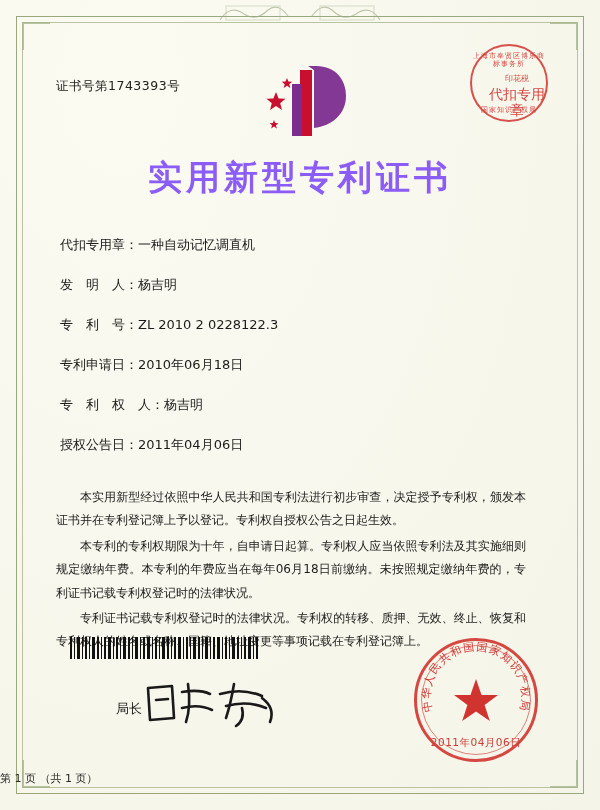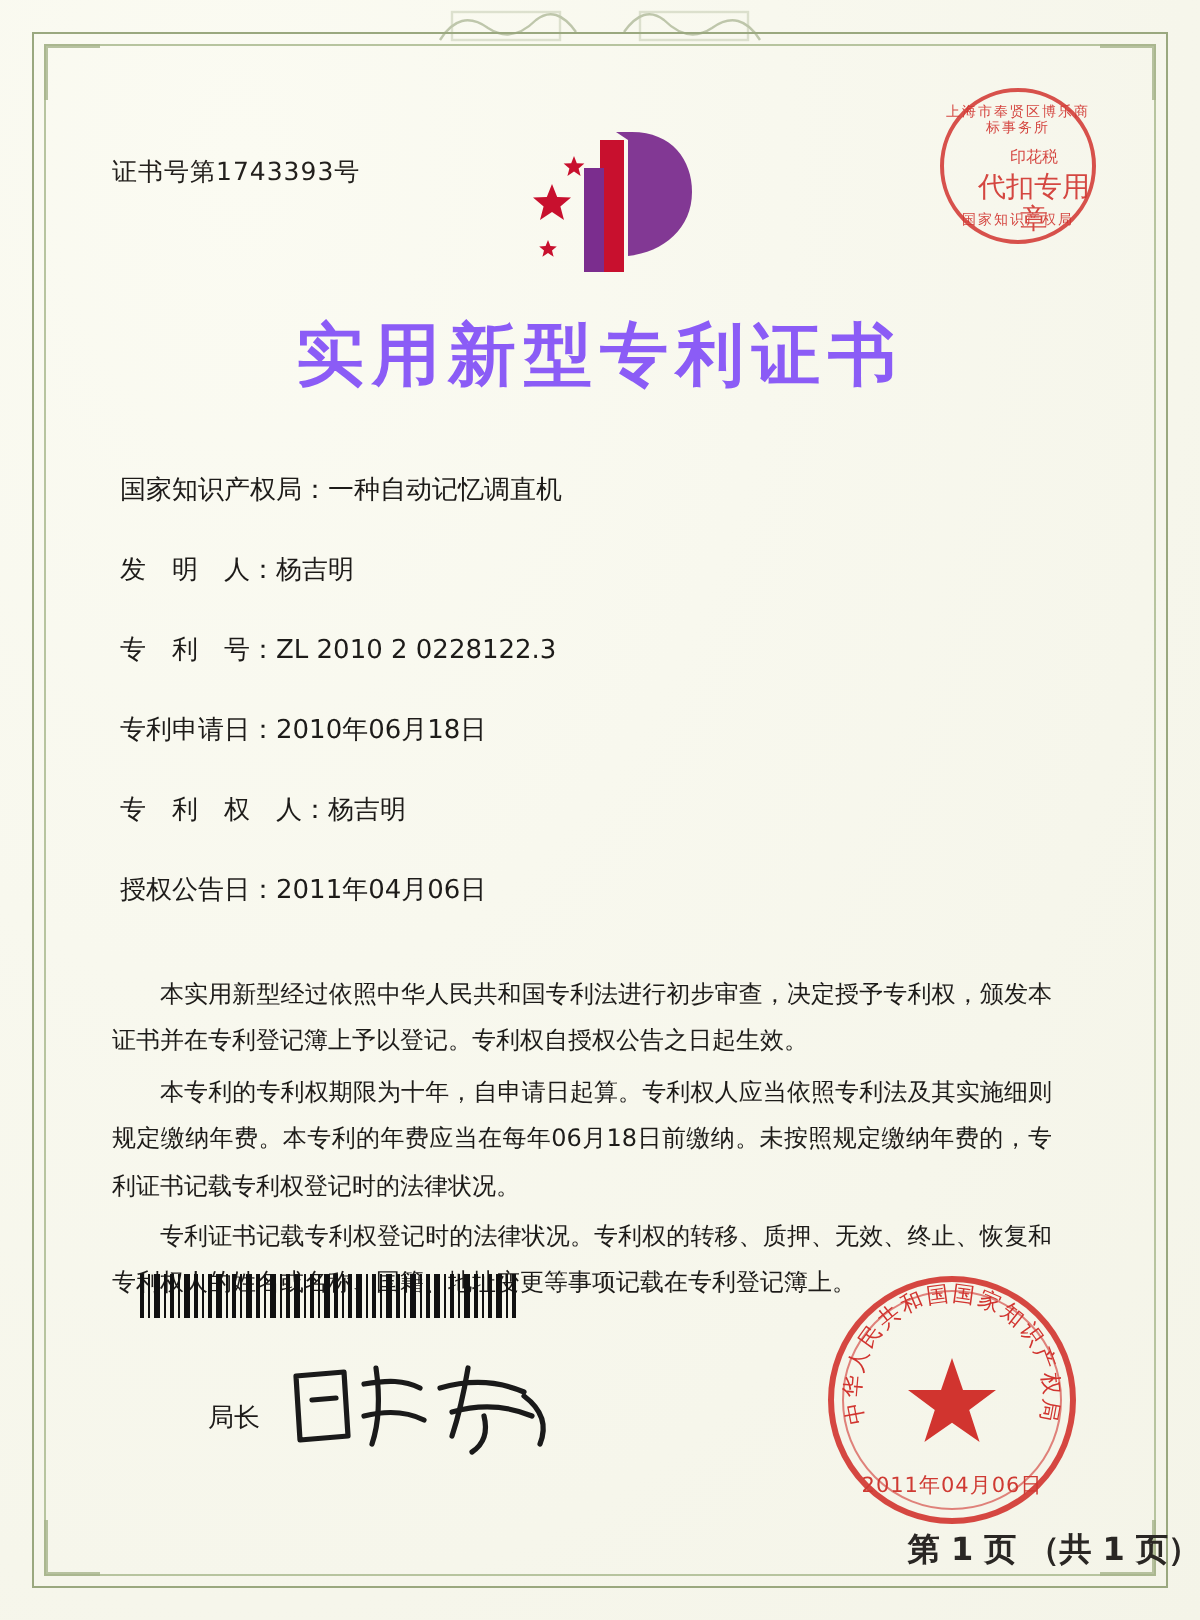--- a/index.html
+++ b/index.html
@@ -99,21 +99,21 @@
   }
   .seal-top .txt {
     position: absolute;
     inset: 0;
     color: #d1342f;
     font-size: 7px;
     line-height: 1.15;
     text-align: center;
     opacity: .9;
   }
-  .seal-top .c1 { position:absolute; top:8px; left:0; right:0; letter-spacing:1px; }
+  .seal-top .c1 { position:absolute; top:8px; left:0; right:0; letter-spacing:1px;font-family:Liberation Mono, monospace; }
   .seal-top .c2 { position:absolute; top:30px; left:0; right:0; font-size: 8px; margin-left: 16px; }
   .seal-top .c3 { position:absolute; top:42px; left:16px; right:0; font-size: 14px; }
   .seal-top .c4 { position:absolute; bottom:8px; left:0; right:0; letter-spacing:1px; }
 
   .title {
     position: absolute;
     left: 0;
     right: 0;
     top: 155px;
     text-align: center;
@@ -157,21 +157,21 @@
   .barcode {
     position: absolute;
     left: 70px;
     top: 637px;
     width: 190px;
     height: 22px;
   }
 
   .signer-label {
     position: absolute;
-    left: 104px;
+    left: 116px;
     top: 700px;
     font-size: 13px;
     color: #1d1b19;
   }
   .signature {
     position: absolute;
     left: 142px;
     top: 678px;
     width: 150px;
     height: 50px;
@@ -219,24 +219,23 @@
     font-size: 10.5px;
     color: #cf3a33;
     letter-spacing: .5px;
   }
 
   .footer {
     position: absolute;
     left: 0;
     right: 0;
     bottom: 24px;
-    text-align: right;
-    font-size: 16px;
+    text-align: left;
+    font-size: 11px;
     color: #2a2724;
-    font-weight: bold;
   }
 </style>
 </head>
 <body>
 
 <div class="page">
   <div class="paper-bg"></div>
 
   <svg class="ornament" viewBox="0 0 180 26">
     <g fill="none" stroke="#8f9e74" stroke-width="1.2">
@@ -274,21 +273,21 @@
       <div class="c2">印花税</div>
       <div class="c3">代扣专用章</div>
       <div class="c4">国家知识产权局</div>
     </div>
   </div>
 
   <div class="title">实用新型专利证书</div>
 
   <div class="fields">
     <div class="field">
-      <span class="k">国家知识产权局：</span><span class="v">一种自动记忆调直机</span>
+      <span class="k">代扣专用章：</span><span class="v">一种自动记忆调直机</span>
     </div>
     <div class="field">
       <span class="k">发　明　人：</span><span class="v">杨吉明</span>
     </div>
     <div class="field">
       <span class="k">专　利　号：</span><span class="v">ZL 2010 2 0228122.3</span>
     </div>
     <div class="field">
       <span class="k">专利申请日：</span><span class="v">2010年06月18日</span>
     </div>

